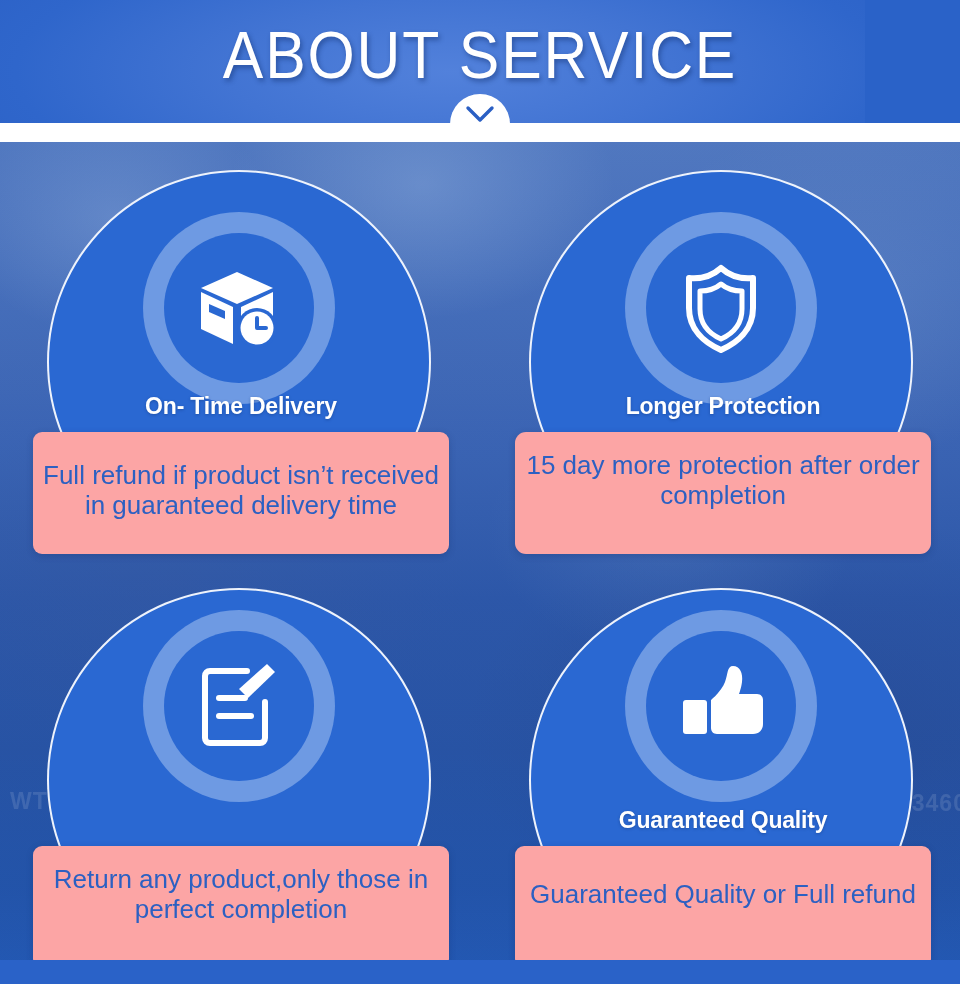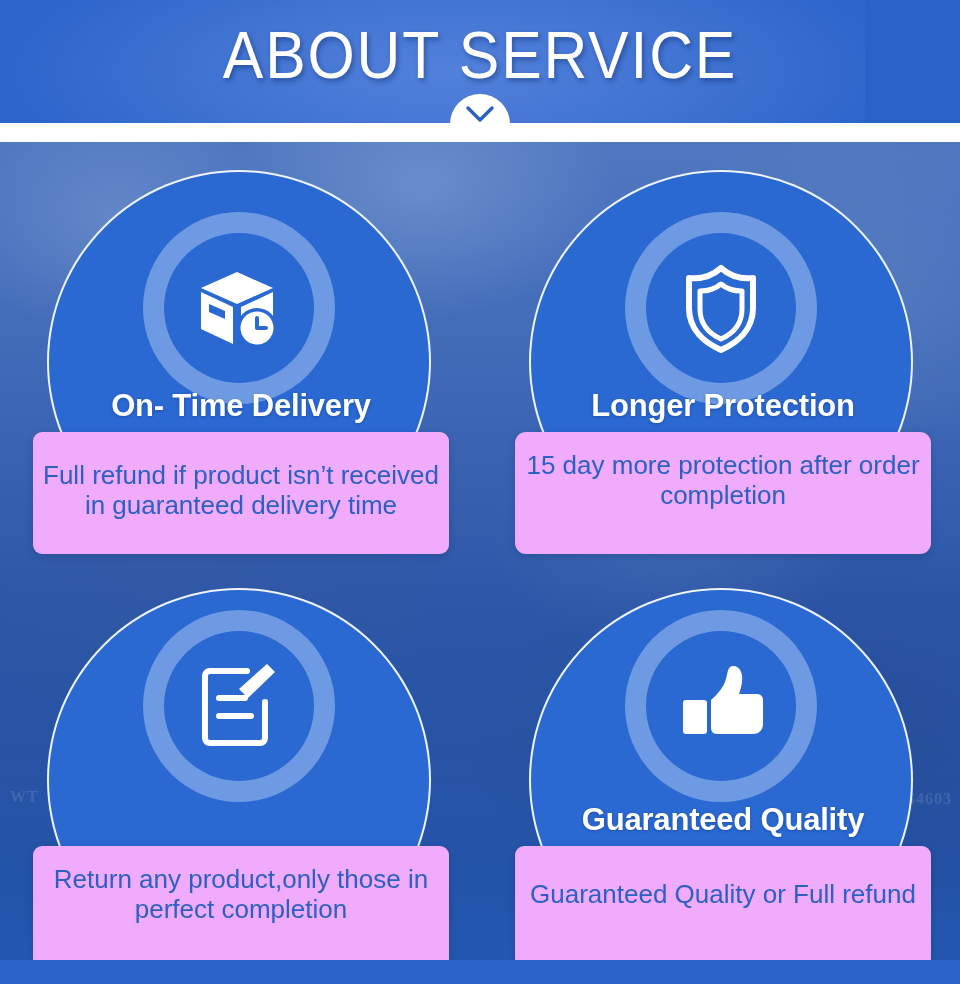--- a/index.html
+++ b/index.html
@@ -65,22 +65,22 @@
     background:#2a62c8;
   }
   .bottom-edge{
     position:absolute;left:0;top:984px;width:960px;height:3px;
     background:#ffffff;
   }
 
   
   .wm{
     position:absolute;color:rgba(255,255,255,.12);
-    font-size:16px;font-weight:700;letter-spacing:1px;
-    font-family:Liberation Serif, serif;
+    font-size:23px;font-weight:700;letter-spacing:1px;
+    font-family:Liberation Sans, sans-serif;
     white-space:nowrap;pointer-events:none;
   }
   .wm-left{left:10px;top:788px;}
   .wm-right{left:898px;top:790px;}
 
   
   .card{position:absolute;width:482px;height:420px;}
   .c1{left:0px;  top:150px;}
   .c2{left:482px;top:150px;}
   .c3{left:0px;  top:588px;}
@@ -103,31 +103,31 @@
   .ring-inner{
     width:150px;height:150px;border-radius:50%;
     background:#2a68d2;
     display:flex;align-items:center;justify-content:center;
   }
   .ring-inner svg{display:block;}
 
   .card-title{
     position:absolute;left:0;top:237px;width:482px;
     text-align:center;color:#ffffff;
-    font-size:31px;font-weight:700;
+    font-size:23px;font-weight:700;
     letter-spacing:-.2px;
     line-height:38px;
     text-shadow:0 1px 3px rgba(12,40,95,.35);
     white-space:nowrap;
   }
 
   .textbox{
     position:absolute;left:33px;top:282px;
     width:416px;height:122px;
-    background:#f0abfc;
+    background:#fca5a5;
     border-radius:9px;
     box-shadow:0 2px 7px rgba(12,35,85,.22);
     display:flex;align-items:center;justify-content:center;
     box-sizing:border-box;
     padding:4px 10px;
   }
   .textbox p{
     margin:0;width:100%;
     text-align:center;
     color:#2c60c2;

